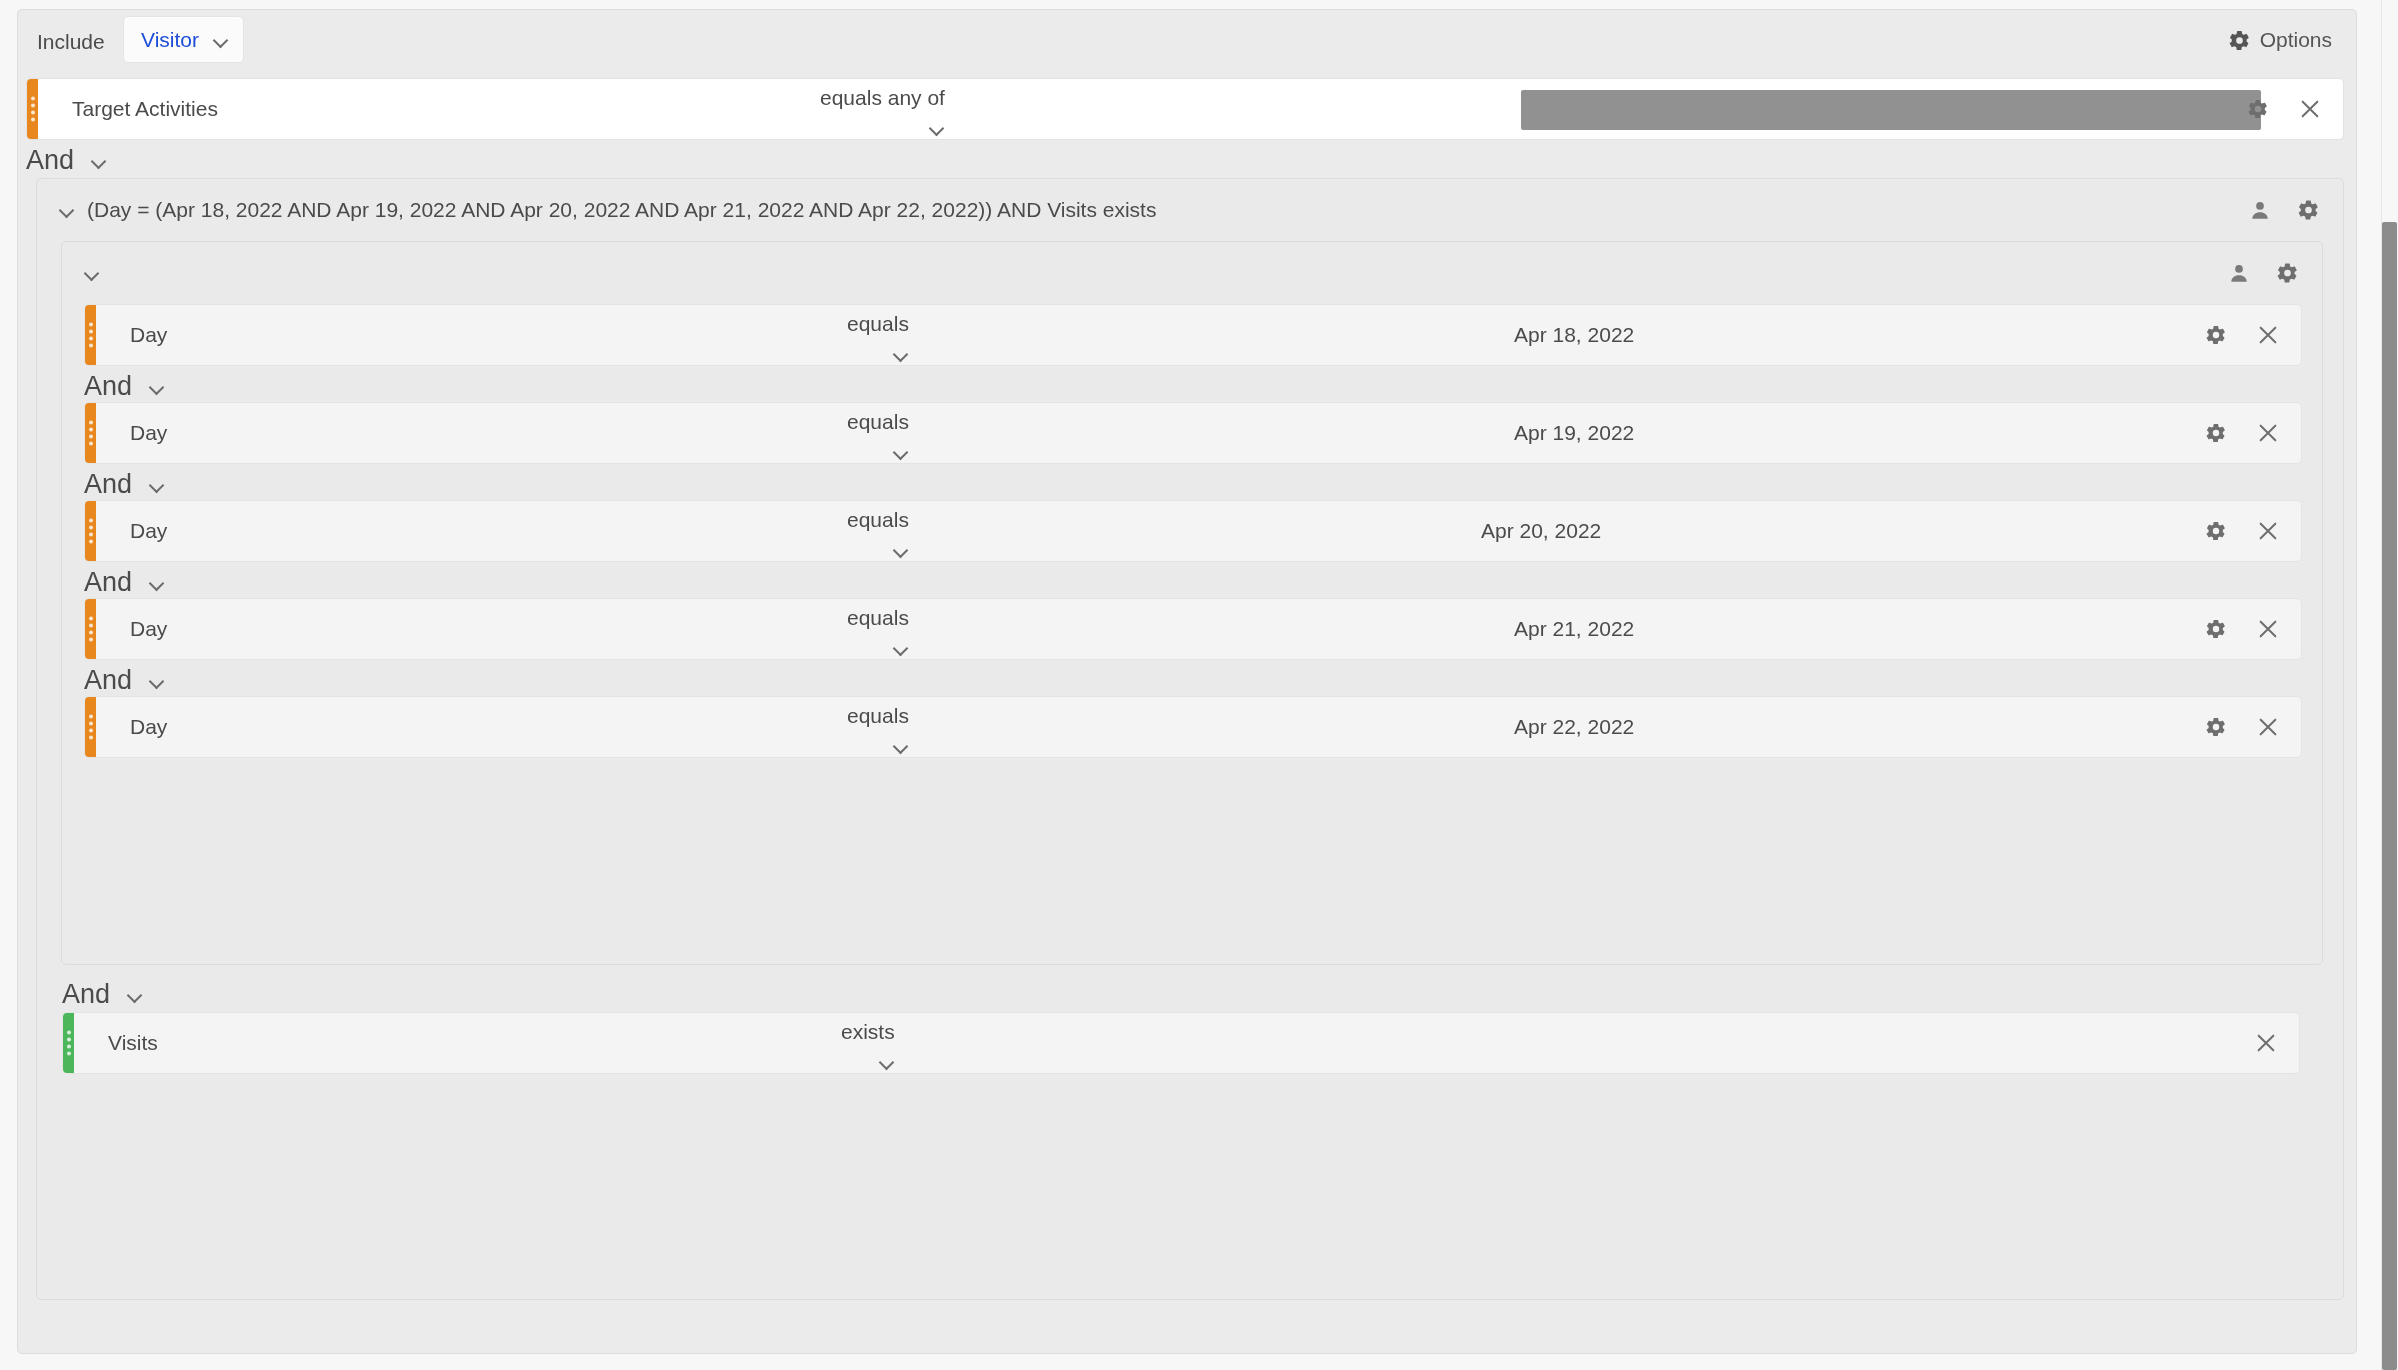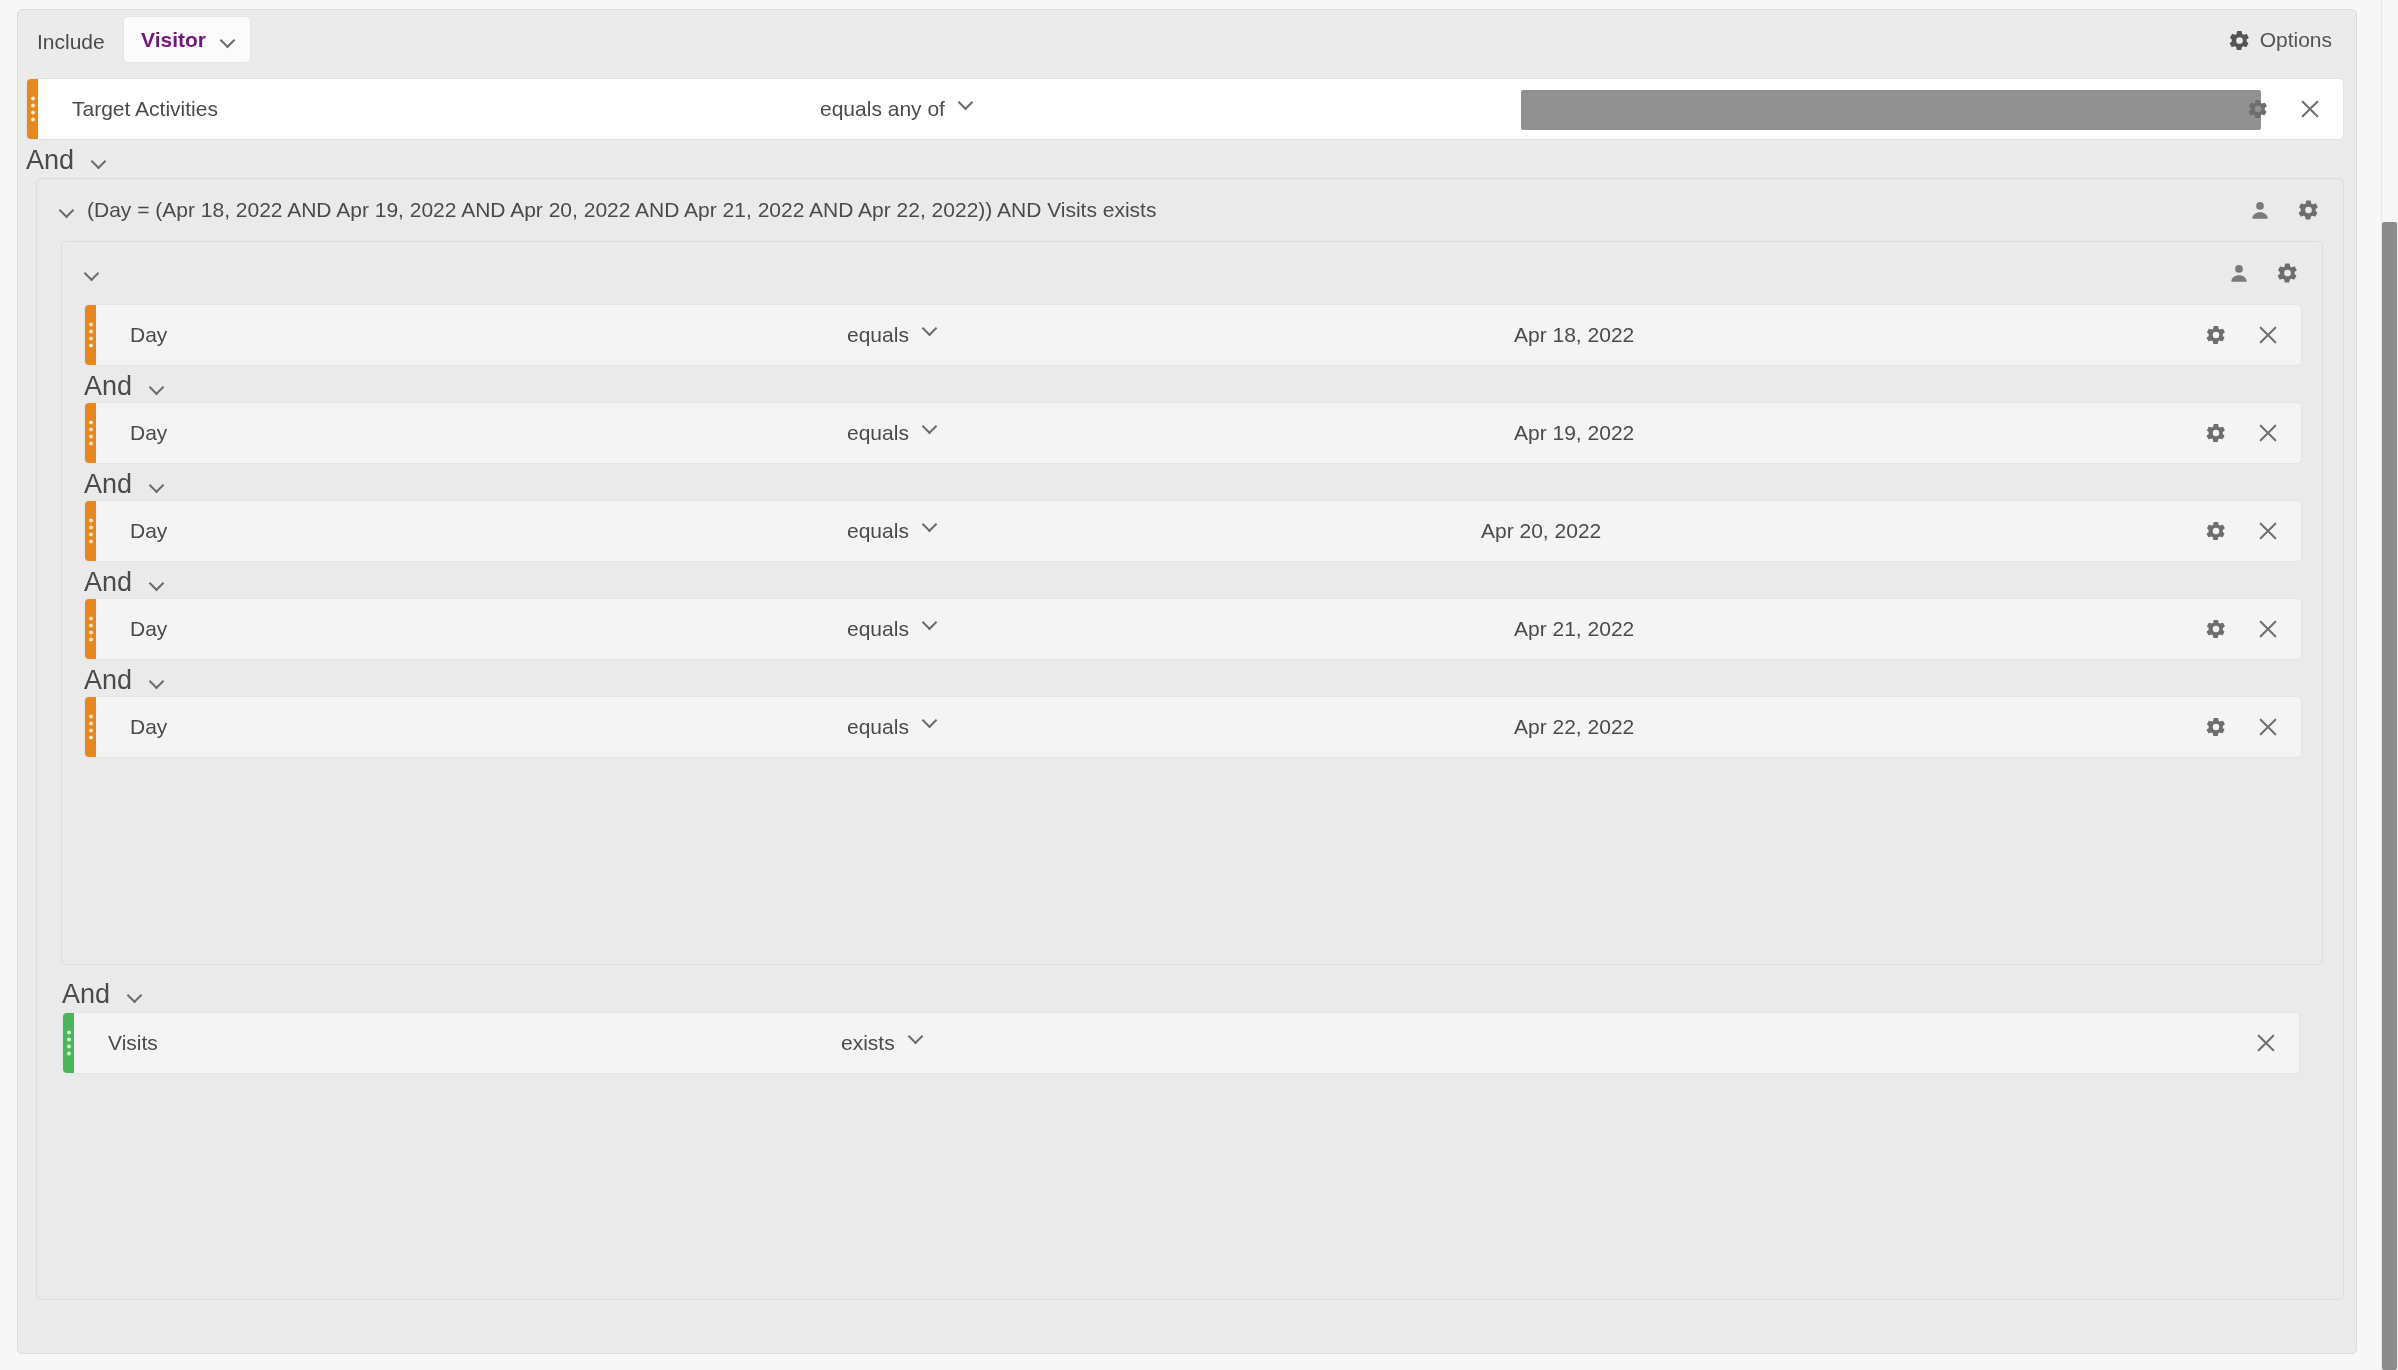--- a/index.html
+++ b/index.html
@@ -47,23 +47,22 @@
     background: #fbfbfb;
     border: 1px solid #e4e4e4;
     border-radius: 5px;
     display: flex;
     align-items: center;
     padding: 0 14px 0 17px;
     cursor: pointer;
   }
   .container-select .cs-label {
     font-size: 21px;
-    color: #701a75;
+    color: #1d4ed8;
     margin-right: 14px;
-    font-weight: bold;
   }
 
   .options-btn {
     position: absolute;
     right: 24px; top: 18px;
     display: flex;
     align-items: center;
     cursor: pointer;
     gap: 9px;
   }
@@ -128,23 +127,24 @@
 
   .rule-dim {
     position: absolute;
     left: 45px;
     font-size: 21px;
     color: #4b4b4b;
   }
   .rule-op {
     position: absolute;
     display: flex;
-    align-items: flex-start;
+    align-items: flex-end;
     gap: 13px;
     cursor: pointer;
+    flex-direction: column;
   }
   .rule-op .op-text {
     font-size: 21px;
     color: #4b4b4b;
   }
   .rule-val {
     position: absolute;
     font-size: 21px;
     color: #4b4b4b;
   }

